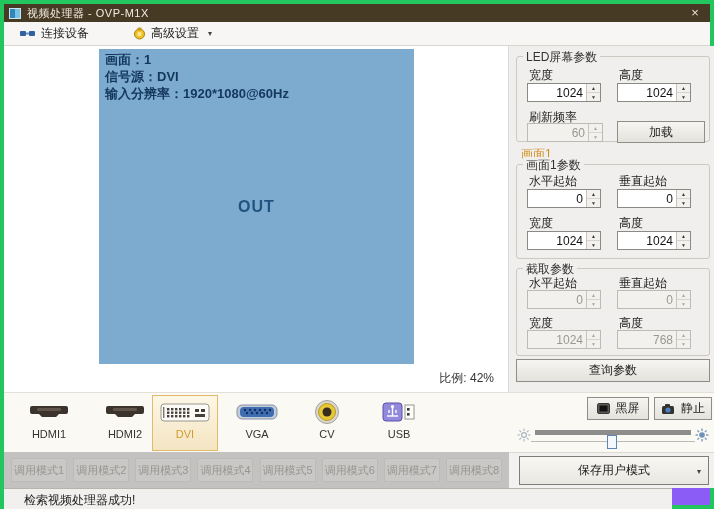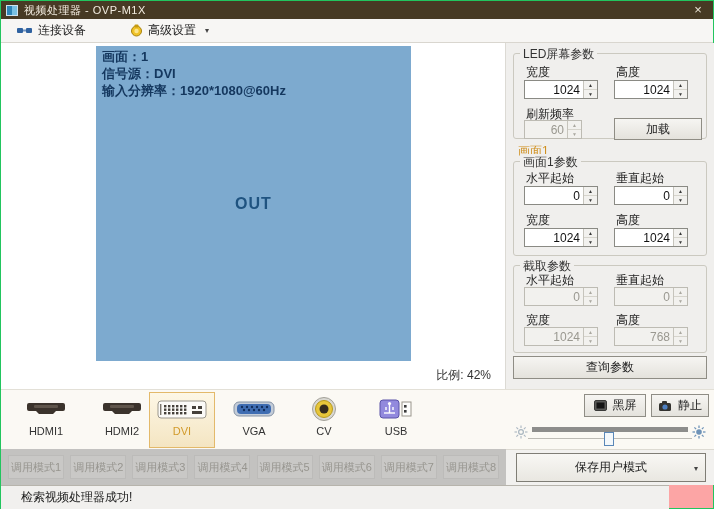--- a/index.html
+++ b/index.html
@@ -1,18 +1,18 @@
 <!DOCTYPE html>
 <html><head>
 <meta charset="utf-8">
 <style>
   * { margin:0; padding:0; box-sizing:border-box; }
   html,body { width:714px; height:509px; }
   body { font-family:"Liberation Sans","DejaVu Sans",sans-serif; font-size:12px; color:#222; background:#f0efed; overflow:hidden; }
-  .window { position:relative; width:714px; height:509px; border:1px solid #22c55e; background:#fca5a5;text-decoration:underline; }
+  .window { position:relative; width:714px; height:509px; border:4px solid #22c55e; background:#8b5cf6;text-decoration:underline; }
 
   
   .titlebar { position:absolute; left:0; top:0; width:100%; height:18px; background:#473a24; display:flex; align-items:center; padding-left:5px; }
   .titlebar .appicon { width:12px; height:11px; border:1px solid #cfe3ef; background:linear-gradient(90deg,#2f86b8 50%,#79c2e4 50%); margin-right:6px; }
   .titlebar .title { color:#f2ece0; font-size:11px; letter-spacing:.5px; }
   .close-btn { position:absolute; right:0; top:0; width:30px; height:18px; color:#e8e2d4; font-size:13px; text-align:center; line-height:17px; cursor:pointer; }
 
   
   .toolbar { position:absolute; left:0; top:18px; width:100%; height:24px; background:#f7f6f4; border-bottom:1px solid #d9d6cf; display:flex; align-items:center; }
   .tool-btn { display:flex; align-items:center; gap:5px; padding:2px 8px; height:20px; margin-left:8px; cursor:pointer; }
@@ -124,21 +124,21 @@
             </div>
         </div>
         <div class="spinner" style="left:100px; top:26px; width:74px;">
           <input value="1024" style="">
           <div class="spin-btns">
               <div class="spin-btn">▲</div>
               <div class="spin-btn">▼</div>
             </div>
         </div>
         <span class="fld-label" style="left:12px; top:52px;">刷新频率</span>
-        <div class="spinner disabled" style="left:10px; top:66px; width:58px;">
+        <div class="spinner disabled" style="left:10px; top:66px; width:76px;">
           <input disabled="" value="60" style="">
           <div class="spin-btns">
               <div class="spin-btn">▲</div>
               <div class="spin-btn">▼</div>
             </div>
         </div>
         <span class="hz" style="left:74px; top:69px;margin-left:40px;">Hz</span>
         <button class="btn load-btn" style="left:100px; top:64px;">加载</button>
       </div>
 

